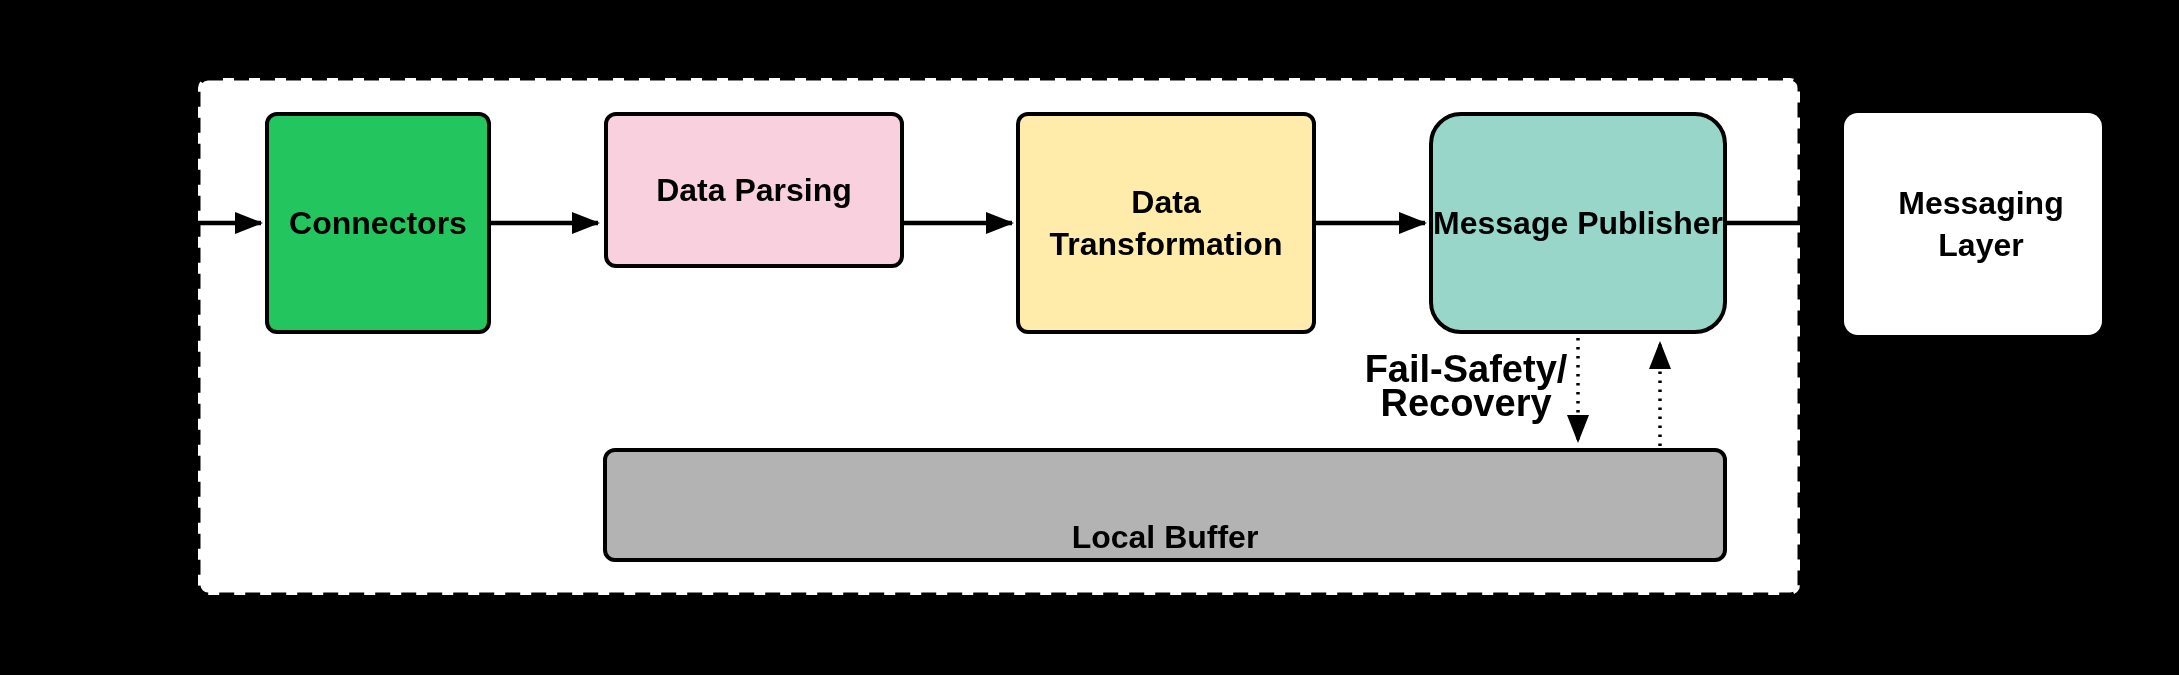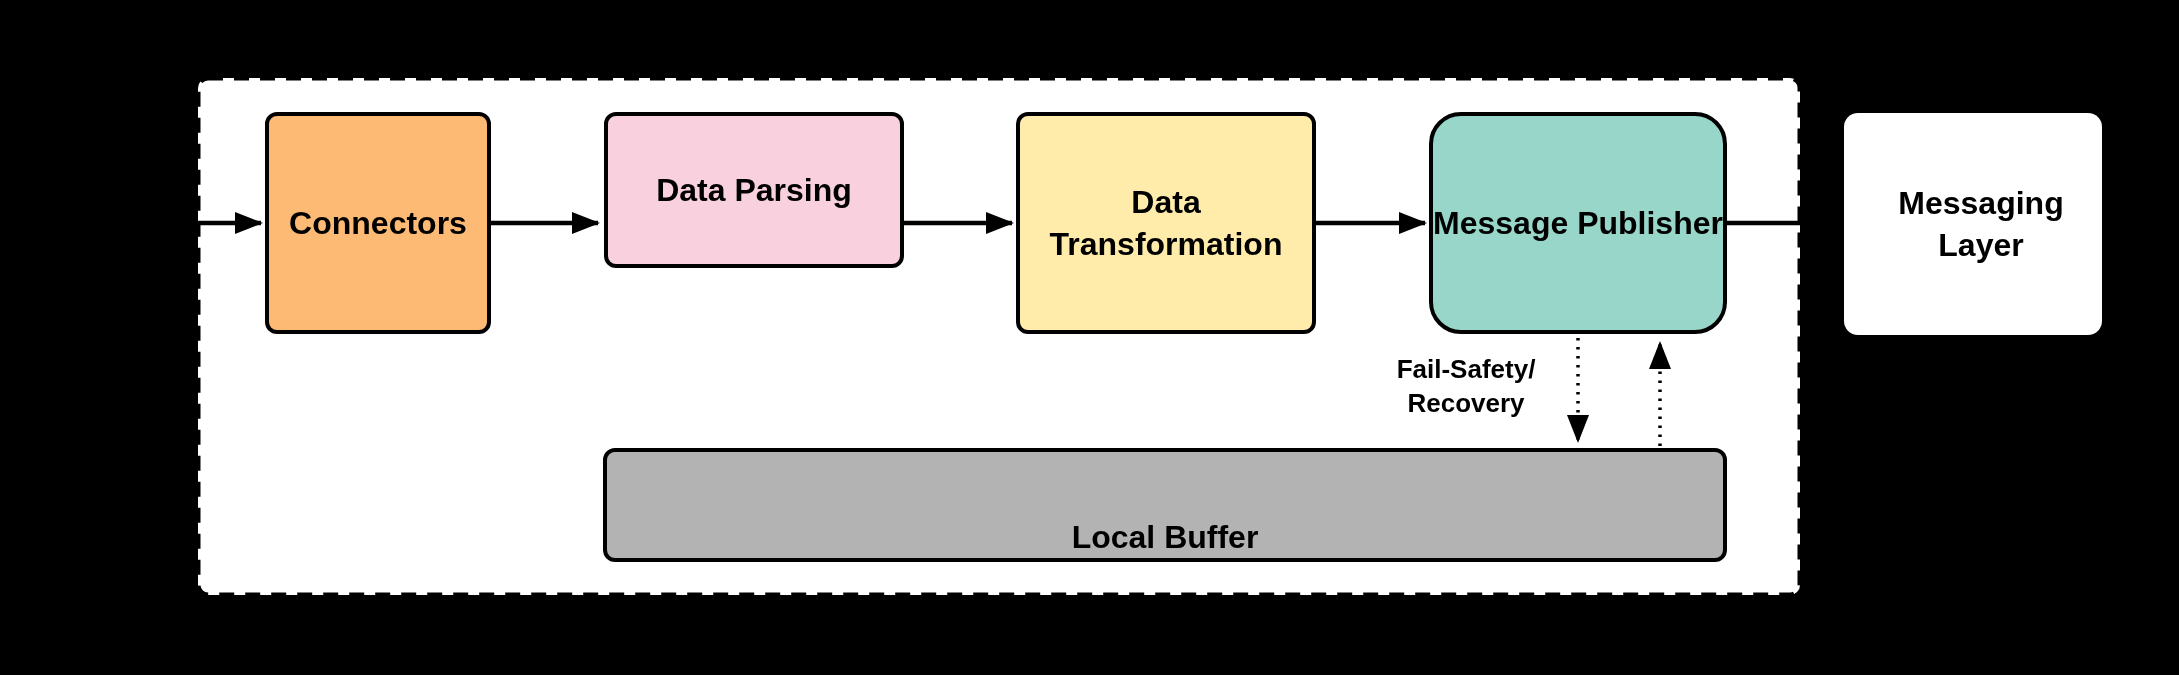--- a/index.html
+++ b/index.html
@@ -48,37 +48,37 @@
   #n-message-publisher { left: 1429px; top: 112px; width: 298px;  height: 222px; }
   #n-messaging-layer   { left: 1844px; top: 113px; width: 258px;  height: 222px; padding-left: 16px; }
   #n-local-buffer      { left: 603px;  top: 448px; width: 1124px; height: 114px; align-items: flex-end; }
   .annotation {
     position: absolute;
     left: 1320px;
     top: 352px;
     width: 292px;
     text-align: center;
     font-weight: bold;
-    font-size: 26px;
+    font-size: 38px;
     line-height: 34px;
     z-index: 2;
   }
   .arrows-layer { z-index: 3; pointer-events: none; }
   .bg-layer     { z-index: 1; }
 </style>
 </head>
 <body>
 
 <div class="stage">
 
   <svg class="layer bg-layer">
     <rect x="198" y="78" width="1602" height="517" rx="10" ry="10" fill="#ffffff" stroke="#000000" stroke-width="5" stroke-dasharray="15 11"></rect>
   </svg>
 
-  <div class="node" id="n-connectors" style="background-color: #fdba74;">
+  <div class="node" id="n-connectors" style="background-color: #22c55e;">
     <div>
       <div>Connectors</div>
     </div>
   </div>
 
   <div class="node" id="n-data-parsing" style="background-color: rgb(249, 208, 221);">
     <div>Data Parsing</div>
   </div>
 
   <div class="node" id="n-data-transform" style="background-color: rgb(255, 236, 171);">

